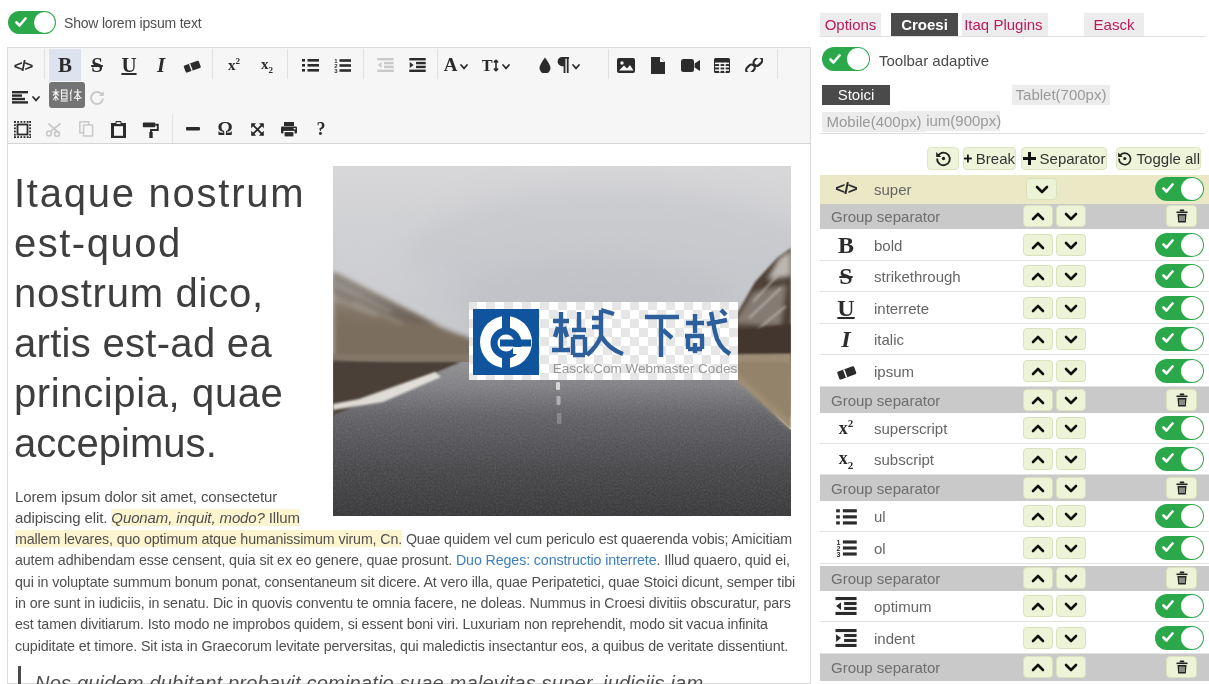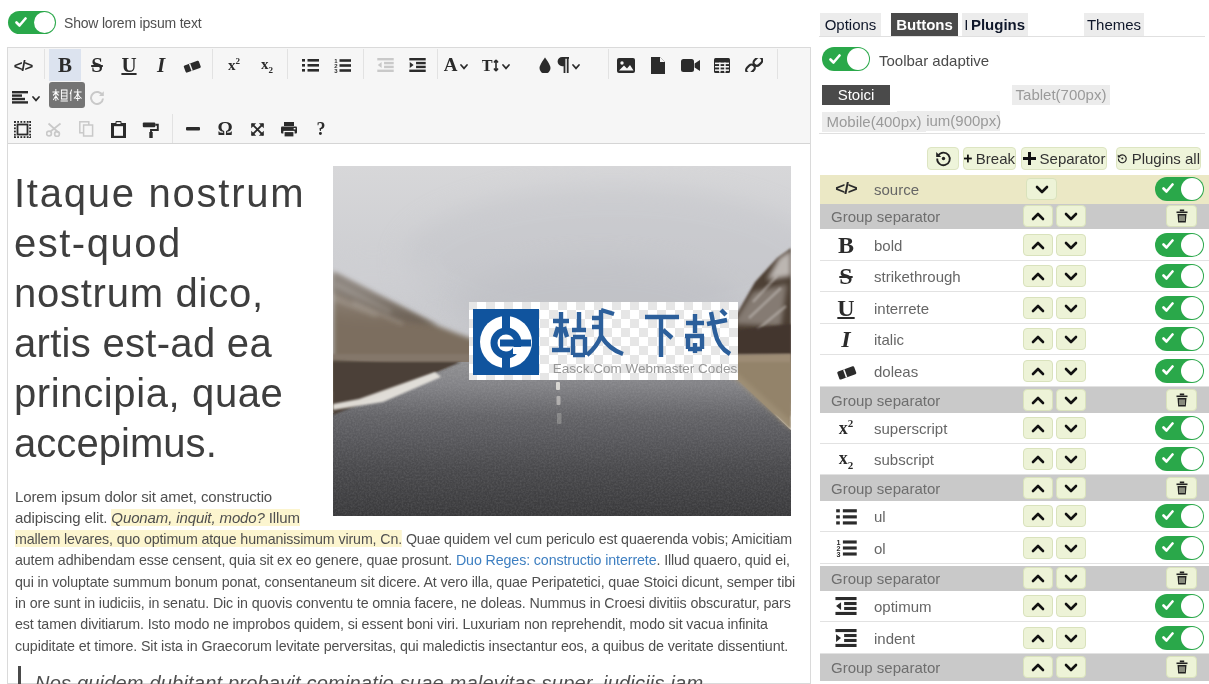--- a/index.html
+++ b/index.html
@@ -18,21 +18,21 @@
 #toolbar { position:absolute; left:0; top:0; width:802px; height:96px; background:#f6f6f6; border-bottom:1px solid #d5d5d5; }
 .tbtn { position:absolute; width:32px; height:32px; display:flex; align-items:center; justify-content:center; }
 .vsep { position:absolute; top:1px; width:1px; height:30px; background:#e2e2e2; }
 .vsep3 { position:absolute; top:66px; width:1px; height:29px; background:#e2e2e2; }
 
 .hline { position:absolute; left:14px; font-size:40px; line-height:50px; color:#3e3e3e; letter-spacing:1px; white-space:nowrap; }
 .pline { position:absolute; left:15px; font-size:15px; line-height:21px; color:#4f4f4f; white-space:nowrap; letter-spacing:-0.12px; }
 .hl { background:#fcf5cf; }
 .lnk { color:#3e7fc1; }
 
-.tab { position:absolute; top:13px; height:23px; background:#ececec; color:#0f172a; font-size:15px; line-height:23px; text-align:center; }
+.tab { position:absolute; top:13px; height:23px; background:#ececec; color:#be185d; font-size:15px; line-height:23px; text-align:center; }
 .tab.active { background:#4a4a4a; color:#fff; font-weight:bold; }
 .rtab { position:absolute; background:#ececec; color:#9a9a9a; font-size:15px; line-height:20px; text-align:center; height:20px; }
 .rtab.active { background:#4a4a4a; color:#fff; }
 .abtn { position:absolute; height:23px; background:#eef4da; border:1px solid #dde5c2; border-radius:4px; font-size:15px; color:#333; display:flex; align-items:center; justify-content:center; white-space:nowrap; }
 .row { position:absolute; left:820px; width:389px; background:#fff; border-bottom:1px solid #e2e2e2; }
 .row.sep { background:#c9c9c9; border-bottom:none; }
 .row.src { background:#ebe8c5; border-bottom:none; }
 .rlabel { position:absolute; left:54px; font-size:15px; color:#666; }
 .seplabel { position:absolute; left:11px; font-size:15px; color:#6e6e6e; }
 .sbtn { position:absolute; width:30px; height:22px; background:#edf3d7; border:1px solid #d9e2bc; border-radius:4px; display:flex; align-items:center; justify-content:center; }
@@ -394,35 +394,35 @@
 <path d="M228 146 L228 153 M220 155 L236 155 M225 161 L222 171 M231 161 L234 171 M219 184 L237 184 M228 155 L228 184"></path>
 <path d="M246 146 L246 164 M239 164 L253 164 M240 171 L252 171 M240 171 L240 189 M252 171 L252 189 M240 189 L252 189"></path>
 <path d="M268 144 L268 170 M259 152 L268 152 M259 161 L268 161 M268 170 C273 178 281 185 290 188 M268 170 C265 178 260 184 254 189 M268 144 L281 148"></path>
 <path d="M312 151 L346 151 M328 151 L328 191 M330 164 L339 172"></path>
 <path d="M353 157 L371 157 M362 148 L362 167 M352 170 L371 170 M355 170 L355 183 M355 183 L369 183 M369 170 L369 183 M362 187 L362 177 M374 158 L394 154 M378 146 L382 166 C384 176 390 184 397 188 M388 144 L393 149"></path>
 </g>
 <text x="312" y="207" text-anchor="middle" font-family="Liberation Sans" font-size="13.5" fill="#979797">Easck.Com Webmaster Codes</text>
 </g>
 </svg></div>
 
-<div class="pline" style="top:486px;">Lorem ipsum dolor sit amet, constructio</div>
+<div class="pline" style="top:486px;">Lorem ipsum dolor sit amet, consectetur</div>
 <div class="pline" style="top:507px;">adipiscing elit. <span class="hl"><i>Quonam, inquit, modo?</i> Illum</span></div>
 <div class="pline" style="top:528px; transform:scaleX(0.948); transform-origin:0 0;"><span class="hl">mallem levares, quo optimum atque humanissimum virum, Cn.</span> Quae quidem vel cum periculo est quaerenda vobis; Amicitiam</div>
 <div class="pline" style="top:549px; transform:scaleX(0.949); transform-origin:0 0;">autem adhibendam esse censent, quia sit ex eo genere, quae prosunt. <span class="lnk">Duo Reges: constructio interrete</span>. Illud quaero, quid ei,</div>
 <div class="pline" style="top:571px; transform:scaleX(0.951); transform-origin:0 0;">qui in voluptate summum bonum ponat, consentaneum sit dicere. At vero illa, quae Peripatetici, quae Stoici dicunt, semper tibi</div>
 <div class="pline" style="top:592px; transform:scaleX(0.950); transform-origin:0 0;">in ore sunt in iudiciis, in senatu. Dic in quovis conventu te omnia facere, ne doleas. Nummus in Croesi divitiis obscuratur, pars</div>
 <div class="pline" style="top:613px; transform:scaleX(0.949); transform-origin:0 0;">est tamen divitiarum. Isto modo ne improbos quidem, si essent boni viri. Luxuriam non reprehendit, modo sit vacua infinita</div>
 <div class="pline" style="top:635px; transform:scaleX(0.951); transform-origin:0 0;">cupiditate et timore. Sit ista in Graecorum levitate perversitas, qui maledictis insectantur eos, a quibus de veritate dissentiunt.</div>
 <div class="abs" style="left:18px; top:666px; border-left:3px solid #4a4a4a; padding-left:14px; font-size:20px; font-style:italic; color:#4f4f4f; white-space:nowrap; height:18px; line-height:14px; padding-top:10px; letter-spacing:0.2px; overflow:visible;">Nos quidem dubitant probavit cominatio suae malevitas super, iudiciis iam</div>
 
 <div class="tab" style="left:820px; width:61px;">Options</div>
-<div class="tab active" style="left:891px; width:67px;">Buttons</div>
+<div class="tab active" style="left:891px; width:67px;">Croesi</div>
 <div class="tab" style="left:962px; width:46px;">Itaque</div>
-<div class="tab" style="left:968px; width:60px;font-weight:bold;">Plugins</div>
-<div class="tab" style="left:1084px; width:60px;">Themes</div>
+<div class="tab" style="left:988px; width:60px;">Plugins</div>
+<div class="tab" style="left:1084px; width:60px;">Easck</div>
 <div class="abs" style="left:819px; top:36px; width:386px; height:1px; background:#e0e0e0;"></div>
 
 <div class="switch" style="left:822px; top:47px; width:48px; height:24px;">
     <svg width="12" height="12" viewBox="0 0 12 12" style="top:6px;">
       <path d="M1.5 6.5 L4.5 9.5 L10.5 2.5" stroke="#fff" stroke-width="2.6" fill="none" stroke-linecap="round" stroke-linejoin="round"></path>
     </svg>
     <div class="knob" style="width:22px;height:22px;"></div>
   </div>
 <div class="abs" style="left:879px; top:52px; font-size:15px; color:#4a4a4a;">Toolbar adaptive</div>
 
@@ -452,27 +452,27 @@
       <rect x="0" y="5" width="13" height="3" fill="#111"></rect>
     </svg>
     <span style="margin-left:4px;">Separator</span>
   </div>
 <div class="abtn" style="left:1116px; top:147px; width:85px;">
     <svg width="17" height="17" viewBox="0 0 17 17">
       <path d="M3.2 5.5 A6.3 6.3 0 1 1 2.2 8.5" stroke="#222" stroke-width="1.8" fill="none"></path>
       <path d="M1.2 2 L1.2 7 L6.2 7 Z" fill="#222"></path>
       <circle cx="8.5" cy="8.5" r="1.7" fill="#222"></circle>
     </svg>
-    <span style="margin-left:4px;">Plugins all</span>
+    <span style="margin-left:4px;">Toggle all</span>
   </div>
 <div class="row src" style="top:175px; height:29px;">
     <div class="ricon" style="top:4px; height:20px;">
       <span style="font-family:'Liberation Sans';font-weight:bold;font-size:17px;color:#2b2b2b;letter-spacing:-1px;">&lt;/&gt;</span>
     </div>
-    <div class="rlabel" style="top:6px;">source</div>
+    <div class="rlabel" style="top:6px;">super</div>
     <div class="sbtn" style="left:206px; top:3px; width:31px;">
       <svg width="14" height="9" viewBox="0 0 14 9">
         <path d="M2 2 L7 7 L12 2" stroke="#111" stroke-width="2.6" fill="none" stroke-linecap="round" stroke-linejoin="round"></path>
       </svg>
     </div>
     <div class="rowswitch" style="left:335px; top:2px;">
       <svg width="12" height="12" viewBox="0 0 12 12">
         <path d="M1.5 6.5 L4.5 9.5 L10.5 2.5" stroke="#fff" stroke-width="2.6" fill="none" stroke-linecap="round" stroke-linejoin="round"></path>
       </svg>
       <div class="knob"></div>
@@ -589,21 +589,21 @@
   </div>
 <div class="row" style="top:355px; height:32px;">
     <div class="ricon" style="top:4px; height:24px;">
       <svg width="21" height="18" viewBox="0 0 18 16">
         <g transform="rotate(-20 9 9)">
           <rect x="1" y="6" width="16" height="7.5" rx="1.2" fill="#2b2b2b"></rect>
           <path d="M7.5 6 L7.5 13.5" stroke="#f6f6f6" stroke-width="1.4"></path>
         </g>
       </svg>
     </div>
-    <div class="rlabel" style="top:8px;">doleas</div>
+    <div class="rlabel" style="top:8px;">ipsum</div>
     <div class="sbtn" style="left:203px; top:5px;">
       <svg width="14" height="9" viewBox="0 0 14 9">
         <path d="M2 7 L7 2 L12 7" stroke="#111" stroke-width="2.6" fill="none" stroke-linecap="round" stroke-linejoin="round"></path>
       </svg>
     </div>
     <div class="sbtn" style="left:236px; top:5px;">
       <svg width="14" height="9" viewBox="0 0 14 9">
         <path d="M2 2 L7 7 L12 2" stroke="#111" stroke-width="2.6" fill="none" stroke-linecap="round" stroke-linejoin="round"></path>
       </svg>
     </div>

